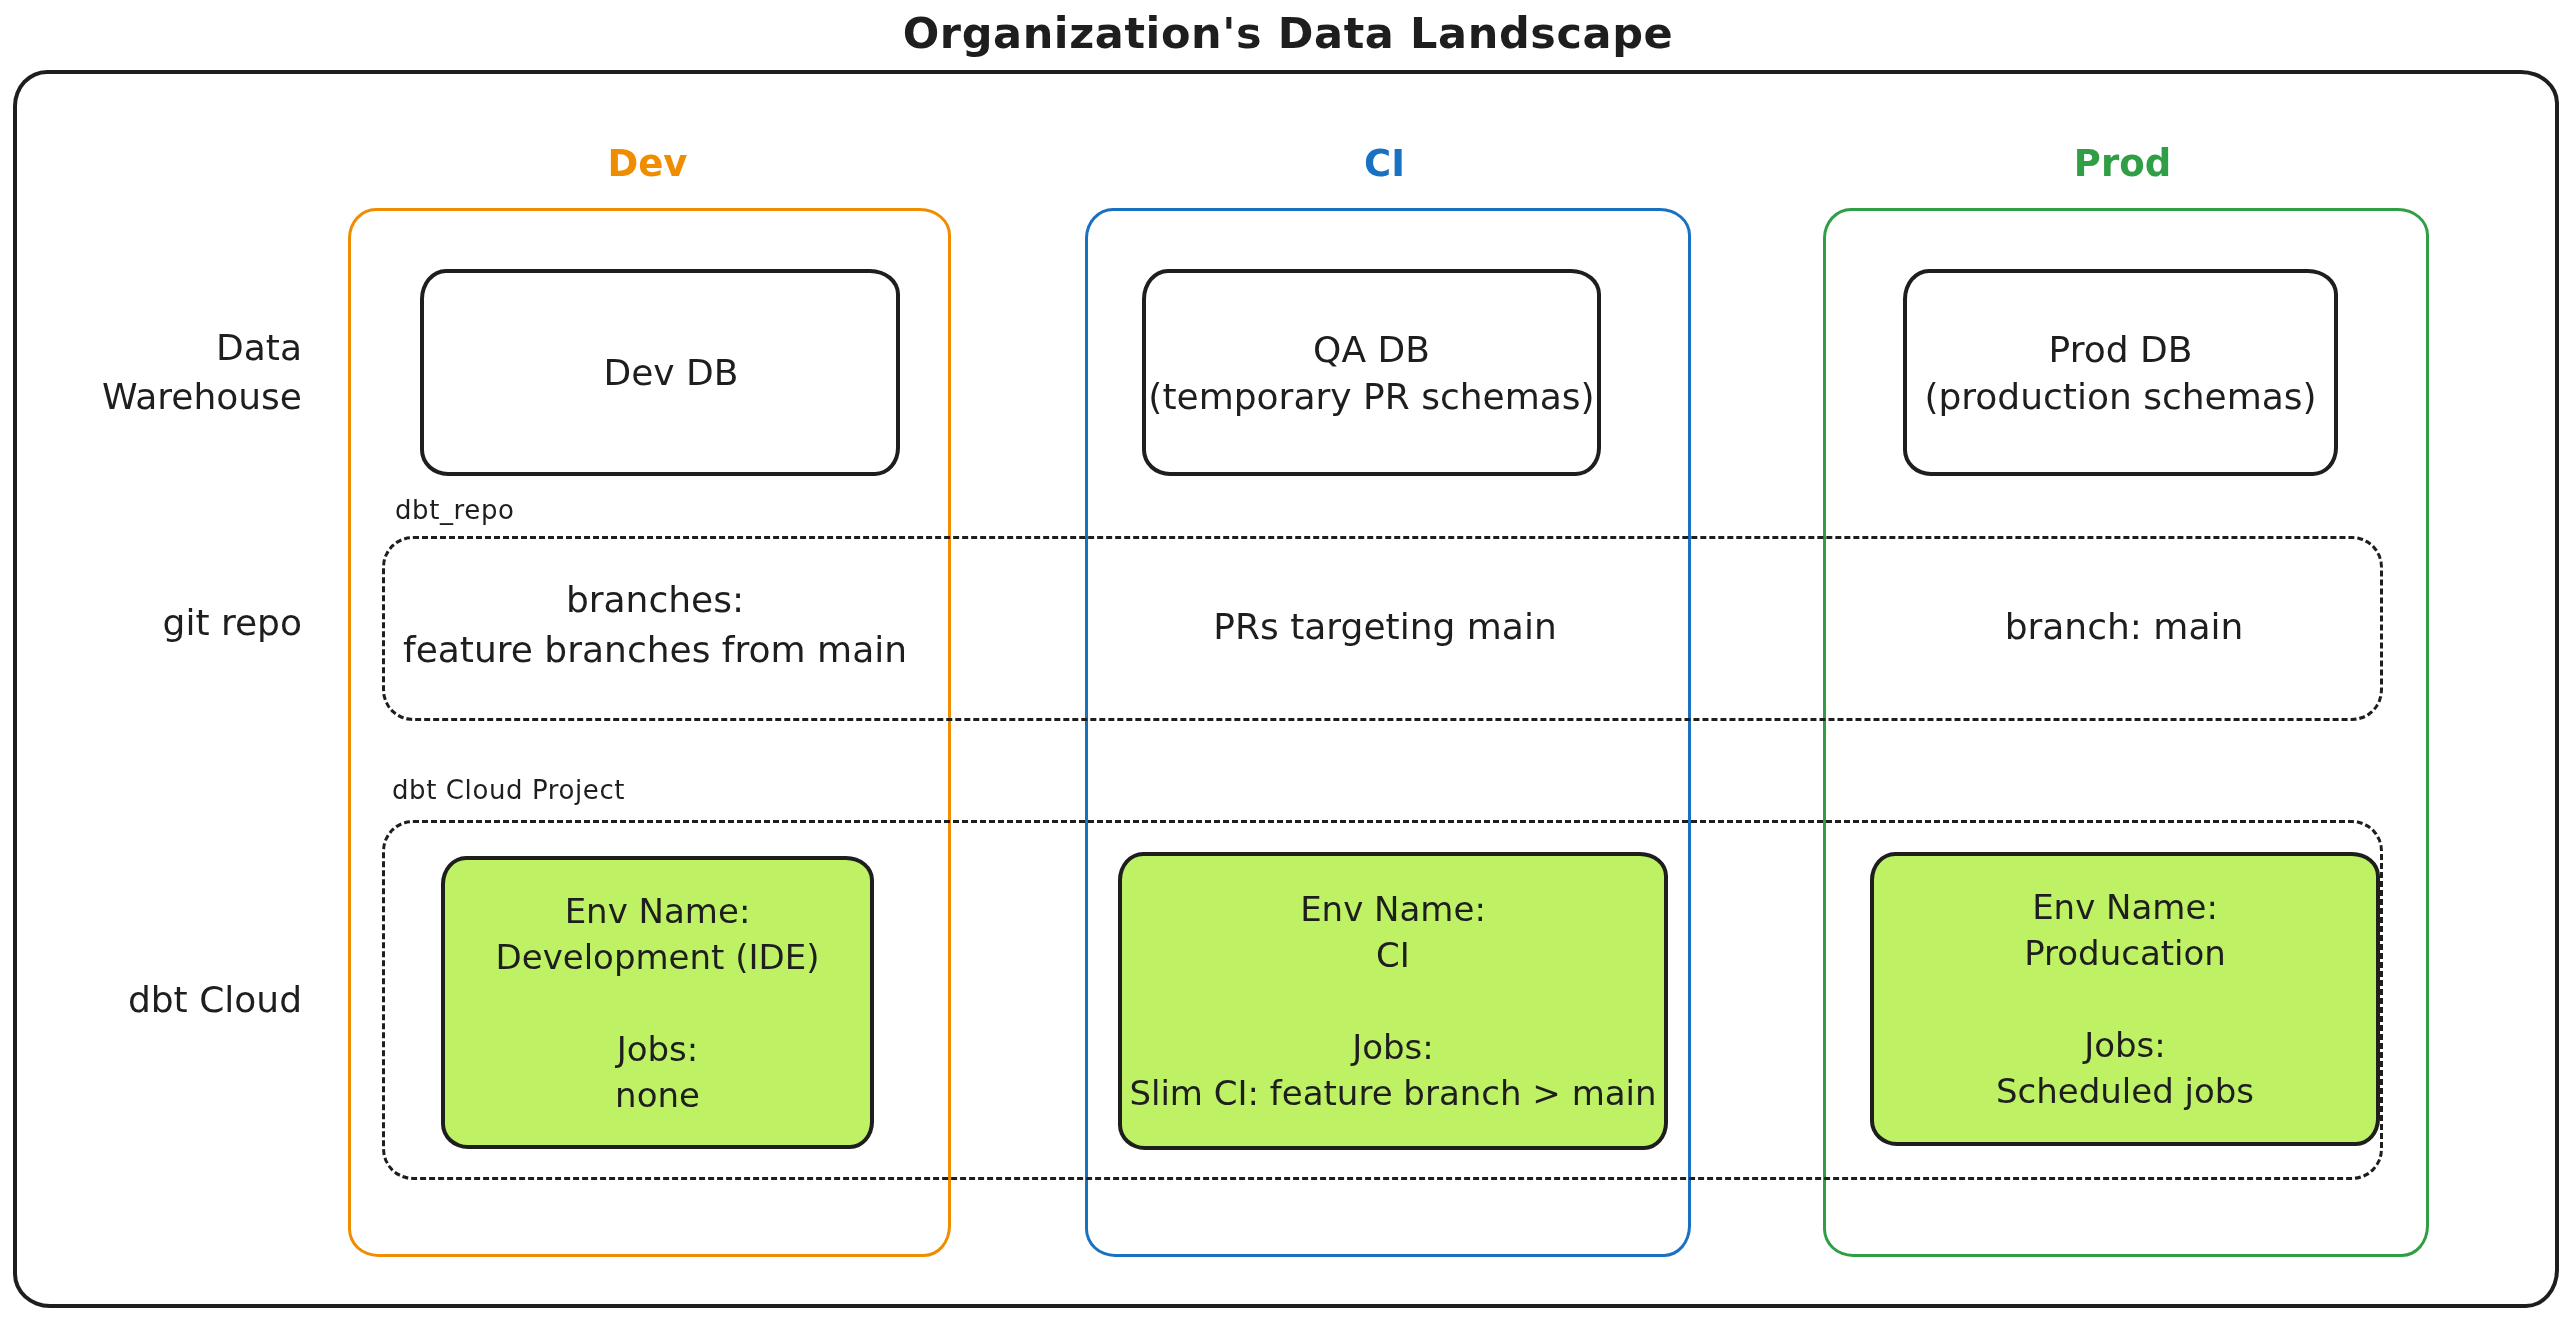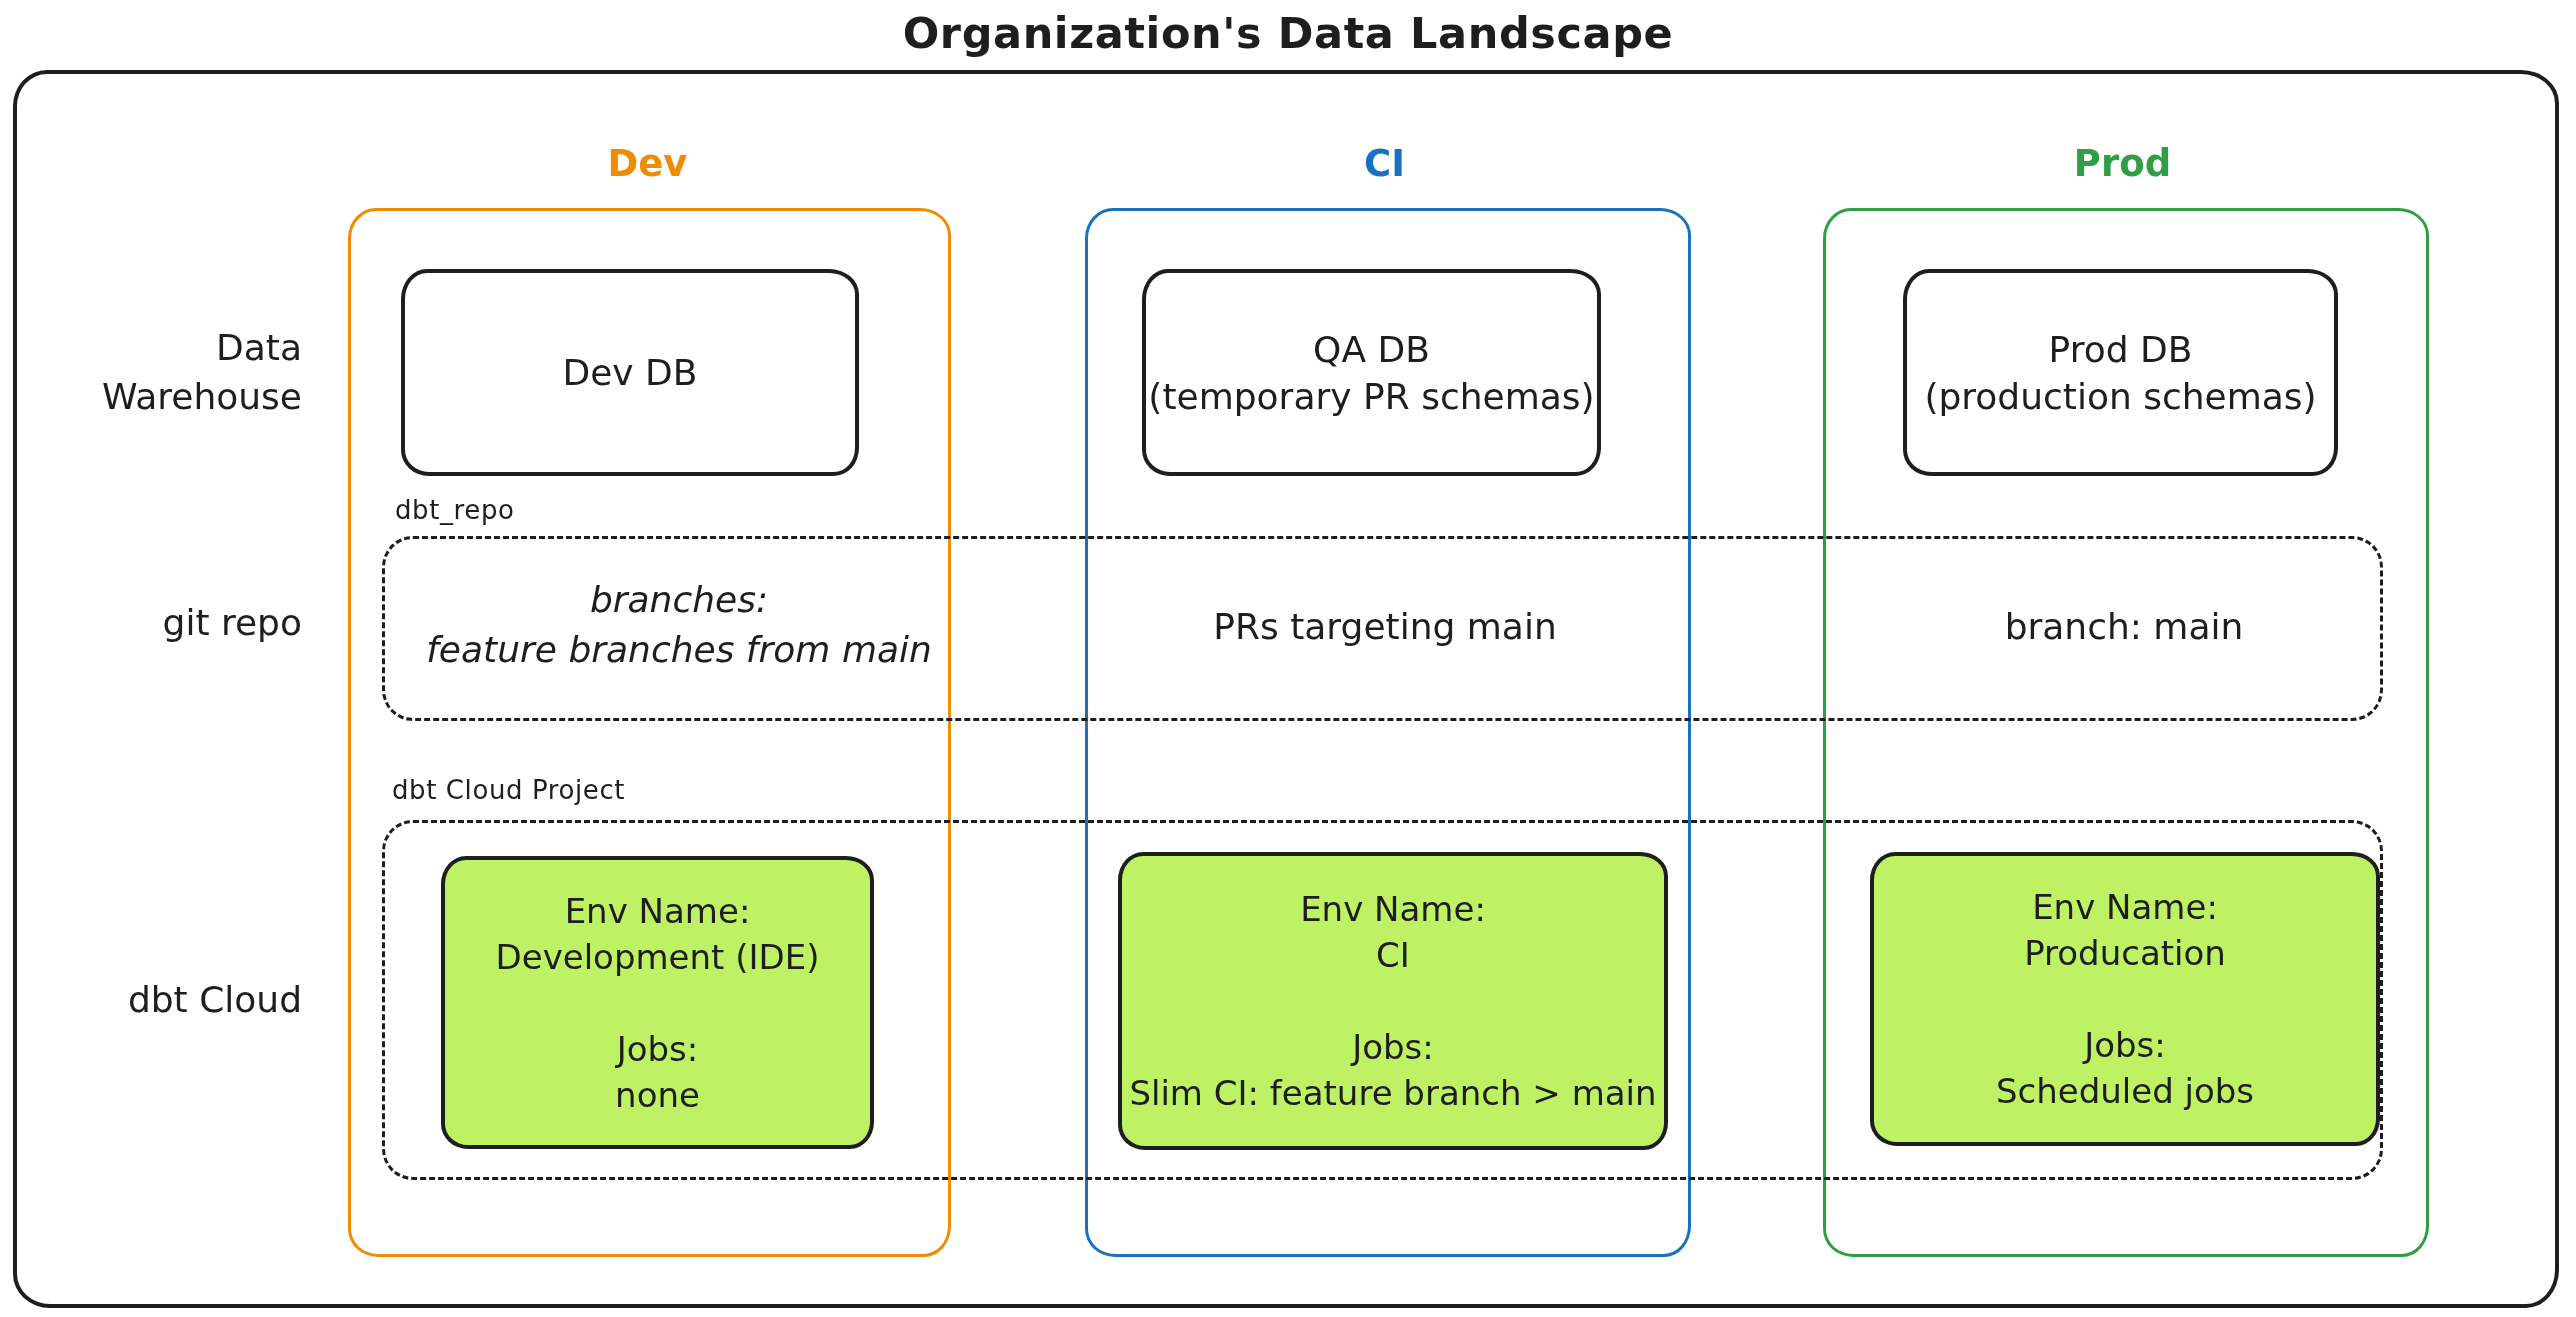--- a/index.html
+++ b/index.html
@@ -63,21 +63,21 @@
     top: 269px; height: 199px;
     border: 4.1px solid #1e1e1e;
     border-radius: 26px 30px 25px 28px / 30px 25px 28px 26px;
     display: flex; flex-direction: column;
     align-items: center; justify-content: center;
     text-align: center;
     font-size: 36px;
     line-height: 47px;
     background: #ffffff;
   }
-  .db-box.dev  { left: 401px;  width: 450px; }
+  .db-box.dev  { left: 420px;  width: 450px; padding-left: 22px; }
   .db-box.ci   { left: 1142px; width: 451px; text-align: right; }
   .db-box.prod { left: 1903px; width: 427px; }
 
   .dashed-box {
     left: 382px; width: 1995px;
     border: 3px dashed #1e1e1e;
     border-radius: 31px;
     background: transparent;
   }
   .dashed-box.repo    { top: 536px;  height: 179px; }
@@ -88,21 +88,21 @@
     letter-spacing: 0.6px;
   }
   .group-label.repo    { left: 395px; top: 495px; }
   .group-label.project { left: 392px; top: 775px; }
 
   .git-text {
     text-align: center;
     font-size: 36px;
     line-height: 50px;
   }
-  .git-text.dev  { left: 404px;  width: 550px; top: 575px; font-style: italic; }
+  .git-text.dev  { left: 380px;  width: 550px; top: 575px; }
   .git-text.ci   { left: 1110px; width: 550px; top: 602px; }
   .git-text.prod { left: 1849px; width: 550px; top: 602px; }
 
   .env-box {
     border: 4.1px solid #1e1e1e;
     border-radius: 25px 28px 24px 27px / 28px 24px 27px 25px;
     display: flex; flex-direction: column;
     align-items: center; justify-content: center;
     text-align: center;
     font-size: 34px;

